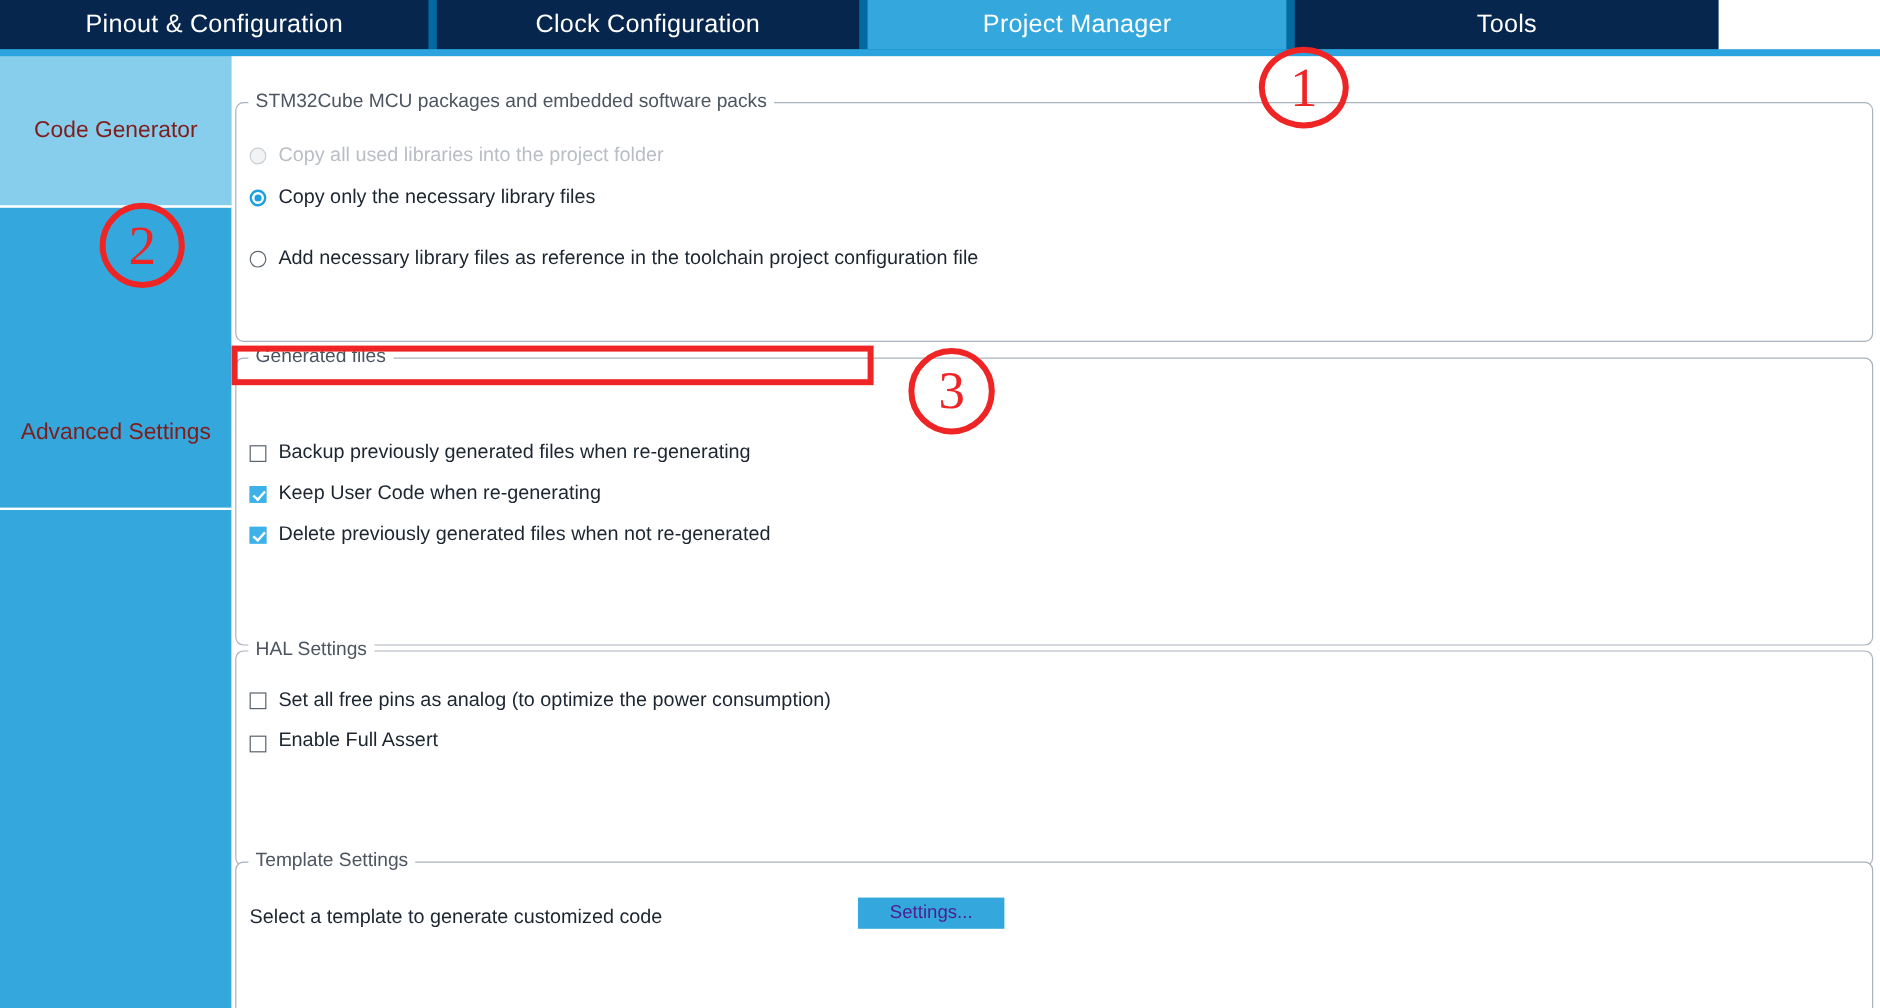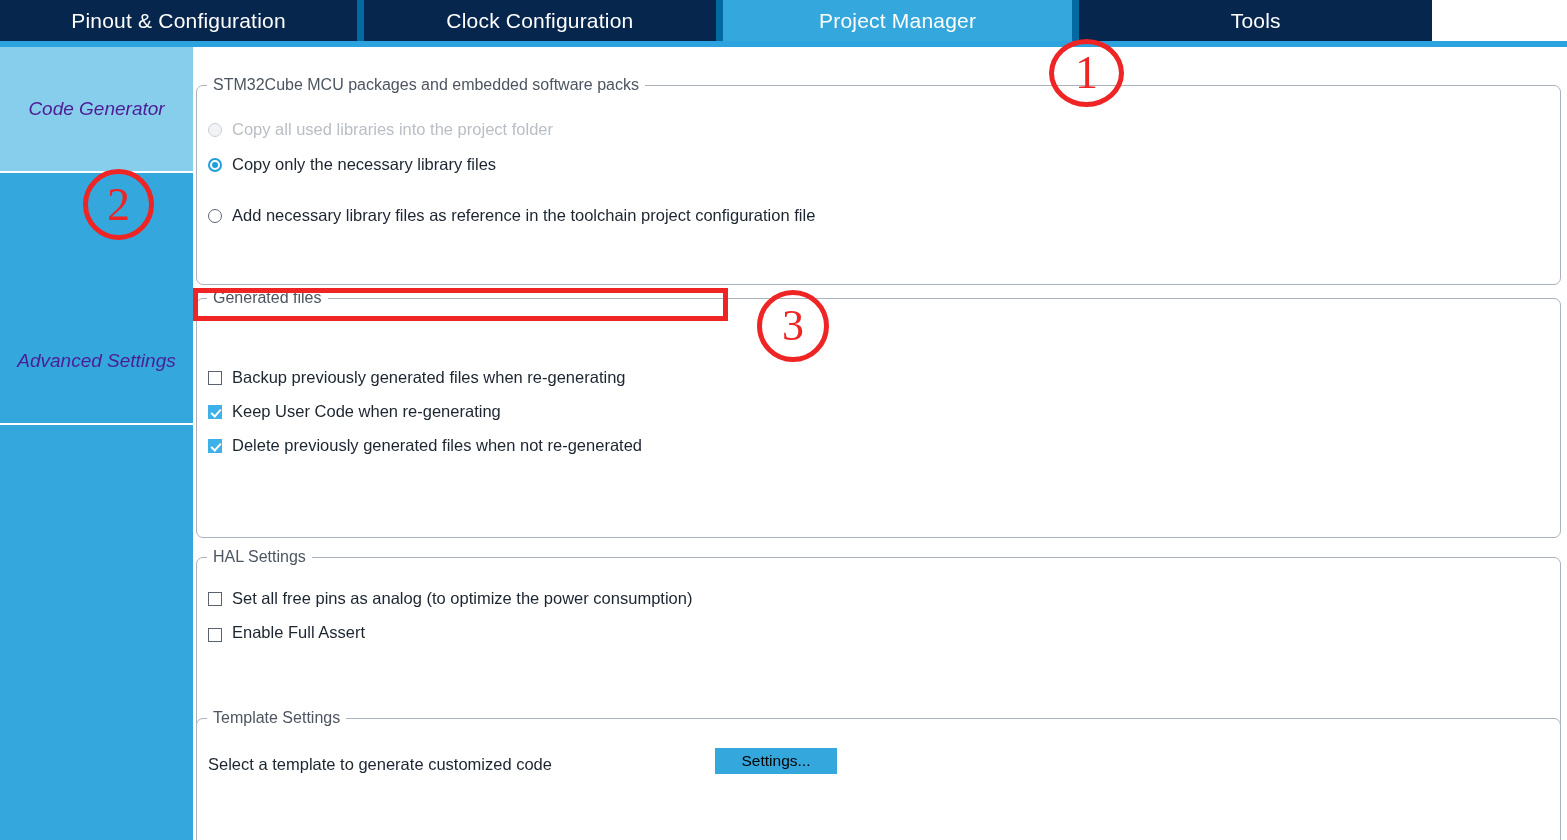--- a/index.html
+++ b/index.html
@@ -59,30 +59,29 @@
     position: absolute;
     left: 0; top: 47px;
     width: 193px;
     height: 793px;
     background: #34a8dc;
   }
   .side-item {
     position: absolute;
     left: 0;
     width: 193px;
-    color: #4c1d95;
+    color: #7f1d1d;
     font-size: 19px;
     display: flex;
     align-items: center;
     justify-content: center;
     text-align: center;
     border-bottom: 2px solid #ffffff;
     box-sizing: border-box;
     user-select: none;
-    font-style: italic;
   }
   .side-item.sel { background: #87cdec; }
   .side-item.s0 { top: 0;   height: 126px; }
   .side-item.s1 { top: 126; height: 126px; }
   .side-item.s2 { top: 252px; height: 126px; }
   .side-item.s3 { top: 378px; height: 415px; border-bottom: none; }
 
   
   #content {
     position: absolute;
@@ -109,21 +108,21 @@
     background: #ffffff;
     padding: 0 6px;
     font-size: 16px;
     color: #4d5560;
     user-select: none;
     white-space: nowrap;
   }
 
   .gb1 { top: 10px;  height: 200px; }
   .gb2 { top: 223px; height: 240px; }
-  .gb3 { top: 482px; height: 180px; }
+  .gb3 { top: 467px; height: 180px; }
   .gb4 { top: 643px; height: 147px; }
 
   
   .optrow {
     position: absolute;
     left: 11px;
     display: flex;
     align-items: center;
     font-size: 16.5px;
     color: #1c2530;
@@ -189,21 +188,21 @@
     font-size: 16.5px;
     color: #1c2530;
     white-space: nowrap;
     user-select: none;
   }
   .tpl-btn {
     position: absolute;
     left: 518px; top: 29px;
     width: 122px; height: 26px;
     background: #34a8dc;
-    color: #000000;
+    color: #4c1d95;
     border: none;
     font-size: 15.5px;
     font-family: "Liberation Sans", sans-serif;
     cursor: pointer;
     line-height: 26px;
     text-align: center;
     user-select: none;
   }
 
   

